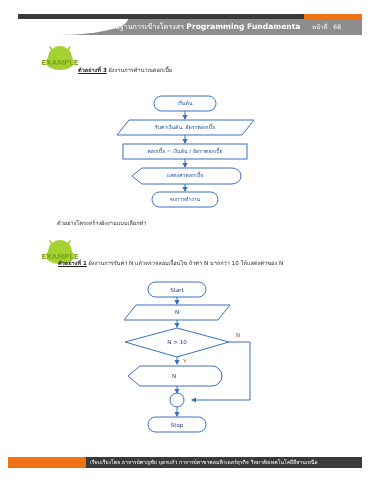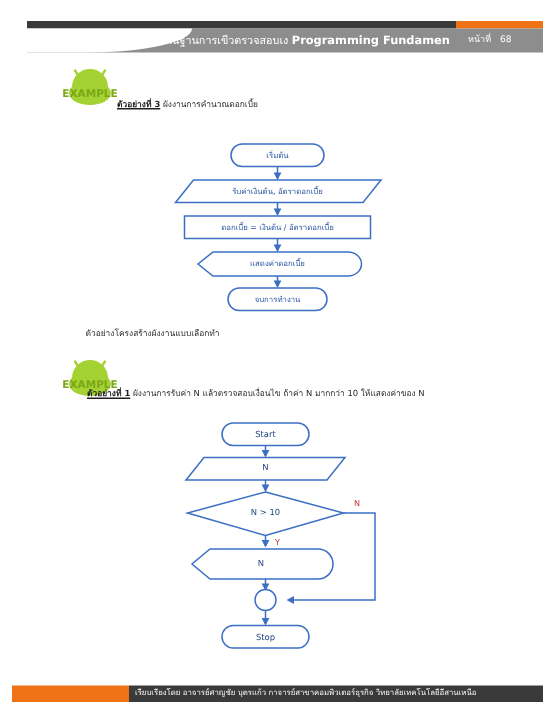--- a/index.html
+++ b/index.html
@@ -172,21 +172,21 @@
 </style>
 </head>
 <body>
 
 <div class="header">
   <div class="hdr-bar-dark"></div>
   <div class="hdr-bar-orange"></div>
   <div class="hdr-band"></div>
   <div class="hdr-band-cut"></div>
   <div class="hdr-title">
-    <span>พื้นฐานการเขีวตรวจสอบเง</span>
+    <span>พื้นฐานการเขีางโครงสร</span>
     <span class="en">Programming Fundamental</span>
   </div>
   <div class="hdr-page">
     <span>หน้าที่</span>
     <span class="num">68</span>
   </div>
 </div>
 
 <div class="badge" style="left:38px; top:44px;">
   <svg width="44" height="28" viewBox="0 0 44 28">

